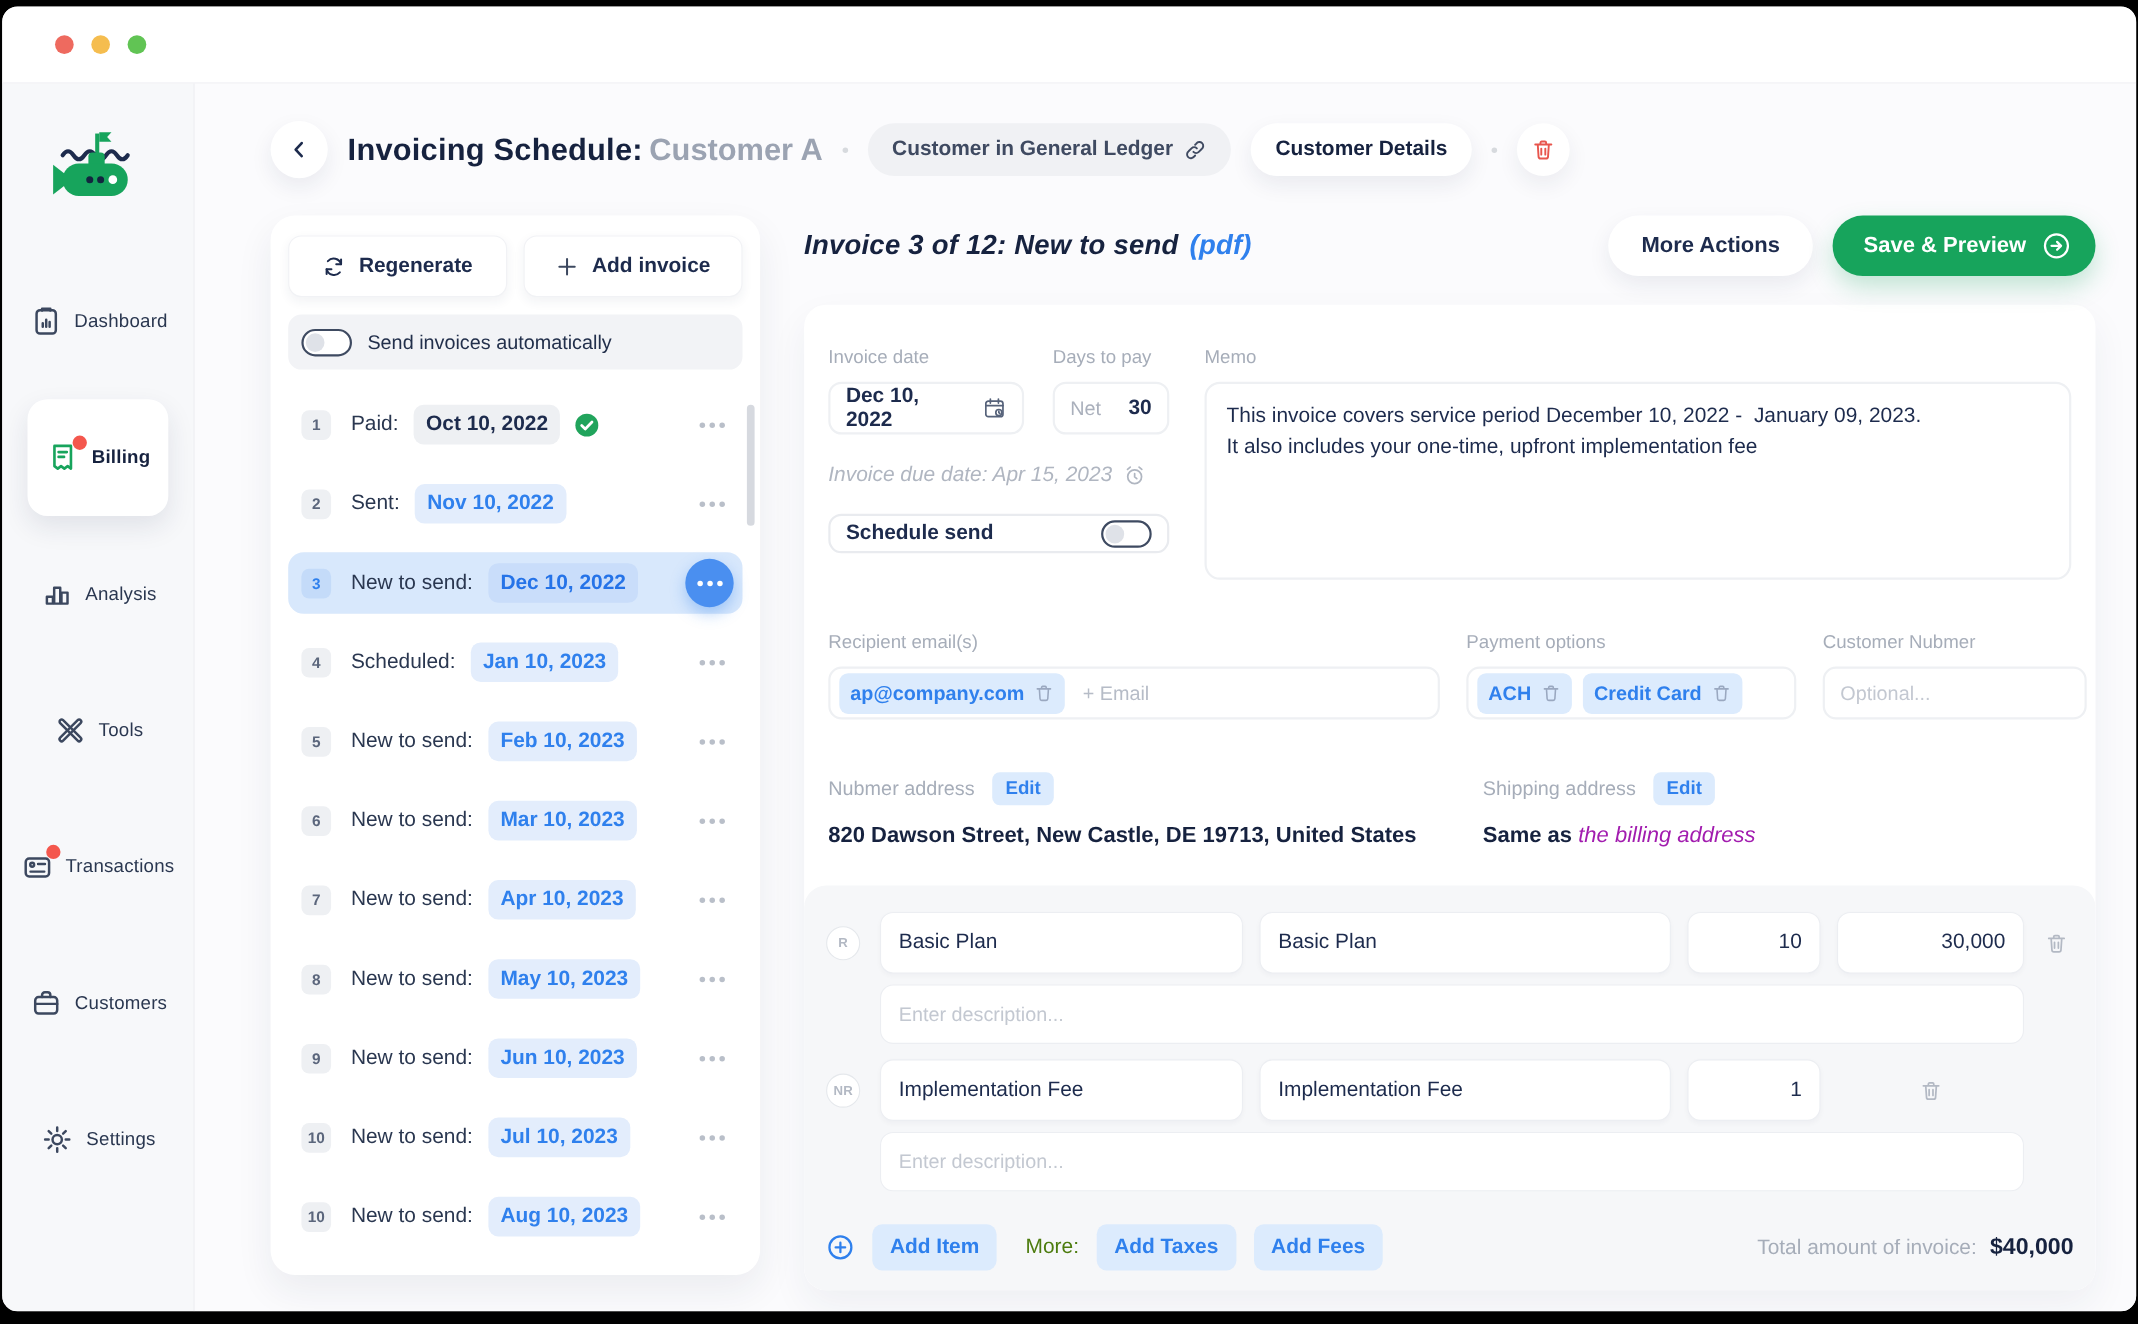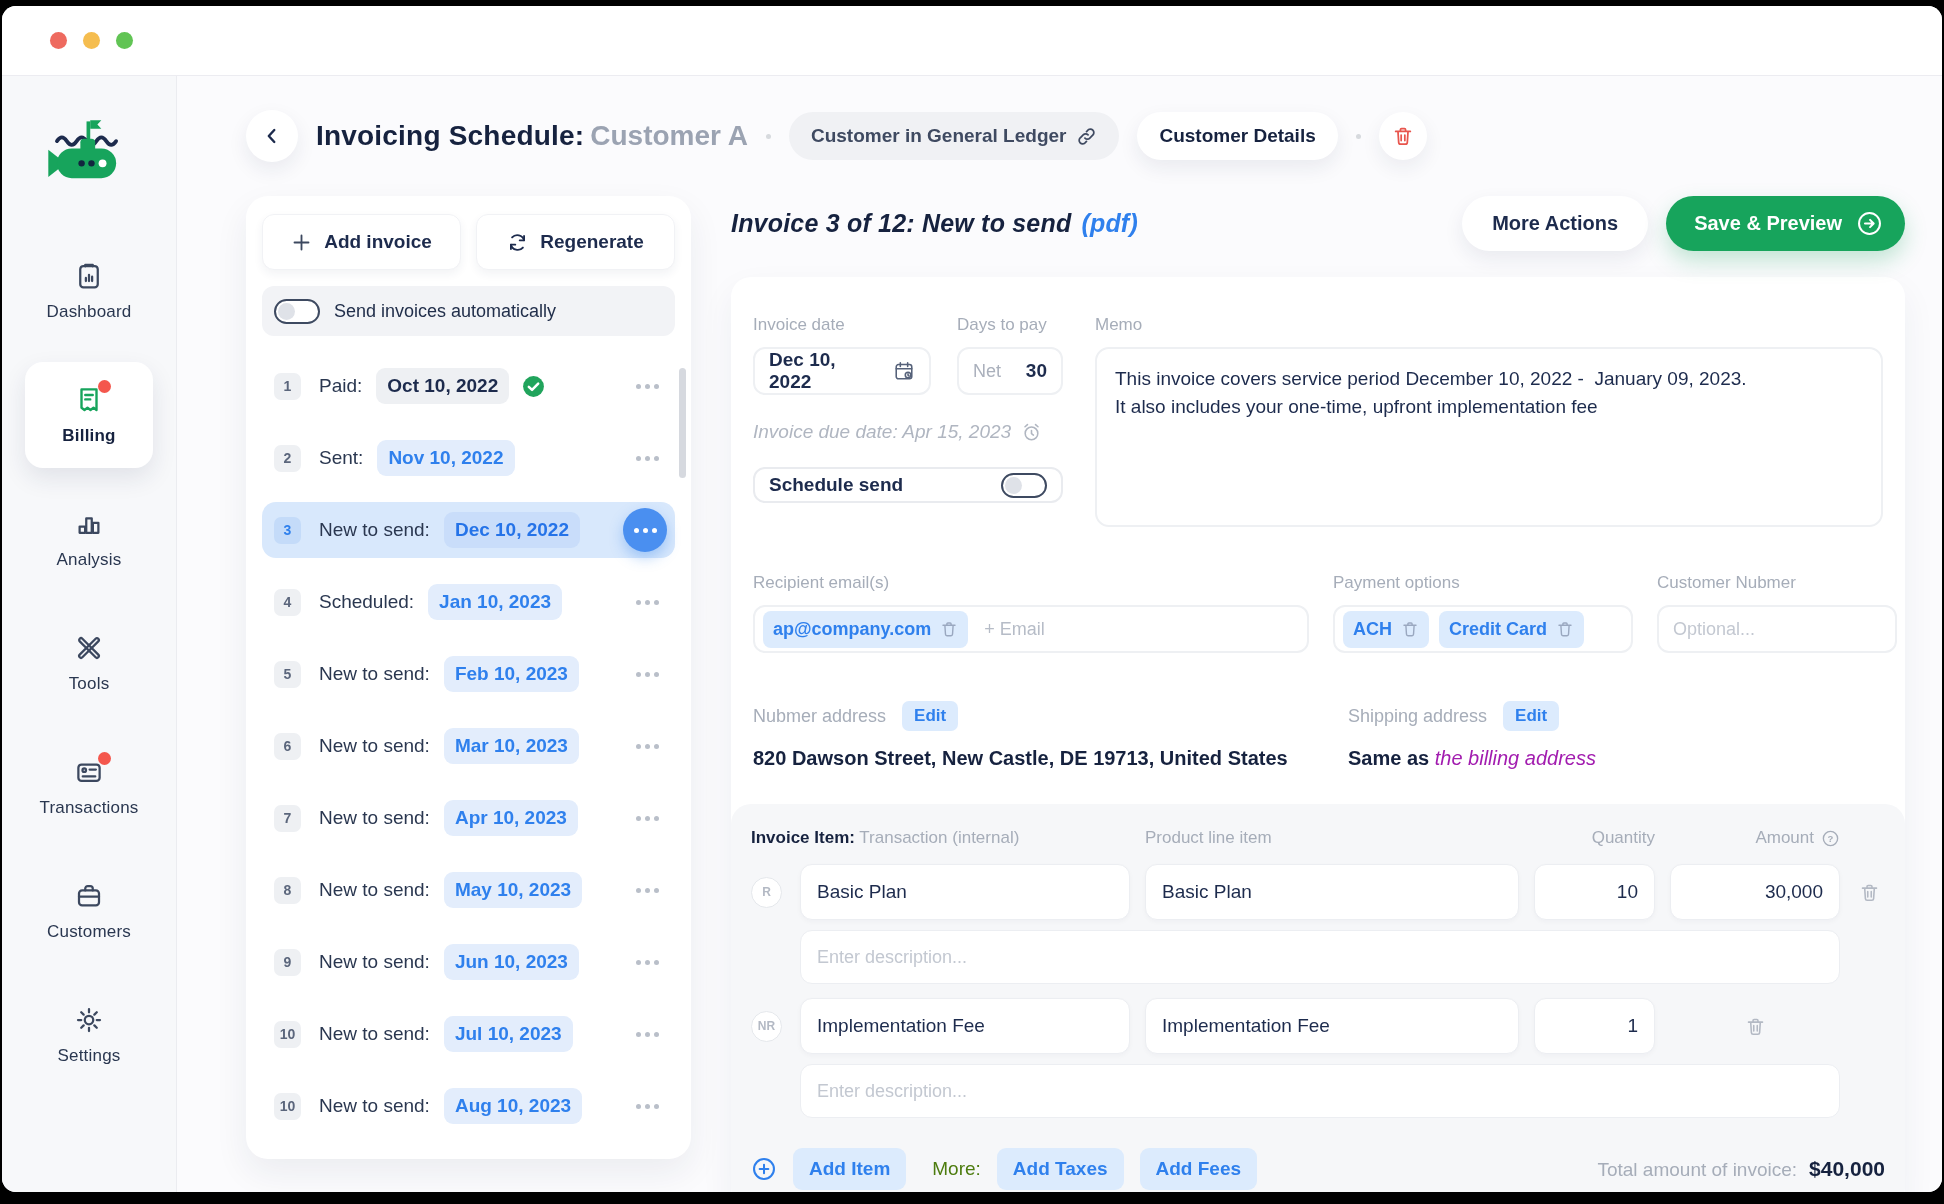--- a/index.html
+++ b/index.html
@@ -8,21 +8,21 @@
   .titlebar { height:70px; background:#fff; border-bottom:1px solid #ececf1; display:flex; align-items:center; padding-left:48px; gap:16px; }
   .tl { width:17px; height:17px; border-radius:50%; display:inline-block; }
   .tl.red{ background:#ee6a5f; } .tl.yellow{ background:#f5bd4f; } .tl.green{ background:#61c454; }
 
   .app-body { position:absolute; top:70px; left:0; right:0; bottom:0; display:flex; }
 
   
   .sidebar { width:175px; background:#f7f8fa; border-right:1px solid #ebecf0; flex-shrink:0; display:flex; flex-direction:column; align-items:center; }
   .logo { margin-top:38px; margin-bottom:46px; }
   .nav { display:flex; flex-direction:column; align-items:center; width:100%; }
-  .nav-item { width:128px; height:106px; display:flex; flex-direction:column; align-items:center; justify-content:center; gap:10px; margin-bottom:18px; border-radius:18px; cursor:pointer; color:#3c485f; }
+  .nav-item { width:128px; height:106px; display:flex; flex-direction:row; align-items:center; justify-content:center; gap:10px; margin-bottom:18px; border-radius:18px; cursor:pointer; color:#3c485f; }
   .nav-item .nav-label { font-size:17px; color:#2a3750; letter-spacing:.2px; }
   .nav-item.active { background:#fff; box-shadow:0 10px 24px rgba(30,43,77,.10); }
   .nav-item.active .nav-label { font-weight:800; color:#16223f; }
   .icon-wrap { position:relative; width:32px; height:32px; display:flex; align-items:center; justify-content:center; }
   .badge-dot { position:absolute; top:-4px; right:-6px; width:13px; height:13px; border-radius:50%; background:#f4574d; }
 
   
   .main { flex:1; background:#fbfbfd; position:relative; overflow:hidden; }
   .page-header { display:flex; align-items:center; margin:34px 37px 0 69px; gap:18px; }
   .back-btn { width:52px; height:52px; border-radius:50%; background:#fff; box-shadow:0 8px 20px rgba(30,43,77,.08); display:flex; align-items:center; justify-content:center; cursor:pointer; flex-shrink:0; }
@@ -264,32 +264,32 @@
             <path d="M4 7h16M9.2 7V5.2A1.2 1.2 0 0110.4 4h3.2a1.2 1.2 0 011.2 1.2V7M6.5 7l.8 12a2 2 0 002 1.9h5.4a2 2 0 002-1.9l.8-12M10 11v6M14 11v6"></path>
           </svg>
         </div>
       </div>
 
       <div class="content">
 
         <section class="schedule-panel">
           <div class="panel-btn-row">
             <div class="panel-btn">
-              <svg width="21" height="21" viewBox="0 0 24 24" fill="none" stroke="#3c485f" stroke-width="2.1" stroke-linecap="round">
-                  <path d="M12 4v16M4 12h16"></path>
-                </svg>
-              <span>Add invoice</span>
-            </div>
-            <div class="panel-btn">
               <svg width="21" height="21" viewBox="0 0 24 24" fill="none" stroke="#1d2b4d" stroke-width="2.1" stroke-linecap="round" stroke-linejoin="round">
                 <path d="M19.5 9.5A8 8 0 005.8 6.2M4.5 14.5a8 8 0 0013.7 3.3"></path>
                 <polyline points="19.5 4.5 19.5 9.5 14.5 9.5"></polyline>
                 <polyline points="4.5 19.5 4.5 14.5 9.5 14.5"></polyline>
               </svg>
               <span>Regenerate</span>
+            </div>
+            <div class="panel-btn">
+              <svg width="21" height="21" viewBox="0 0 24 24" fill="none" stroke="#3c485f" stroke-width="2.1" stroke-linecap="round">
+                  <path d="M12 4v16M4 12h16"></path>
+                </svg>
+              <span>Add invoice</span>
             </div>
           </div>
 
           <div class="auto-send">
             <div class="toggle">
                 <span class="knob"></span>
               </div>
             <span class="auto-send-label">Send invoices automatically</span>
           </div>
 
@@ -541,33 +541,20 @@
                   </div>
                   <div class="addr-value">
                     <span>Same as</span>
                     <span class="addr-same">the billing address</span>
                   </div>
                 </div>
               </div>
             </div>
 
             <div class="items-card">
-              <div class="items-grid items-head">
-                <span class="ih" style="grid-column:1/3;"><span class="strong">Invoice Item:</span> <span>Transaction (internal)</span></span>
-                <span class="ih">Product line item</span>
-                <span class="ih right">Quantity</span>
-                <span class="ih amount">
-                  <span>Amount</span>
-                  <svg width="19" height="19" viewBox="0 0 24 24" fill="none">
-                      <circle cx="12" cy="12" r="9" stroke="#a6adb9" stroke-width="1.7"></circle>
-                      <text x="12" y="16" text-anchor="middle" font-size="12" font-weight="bold" fill="#a6adb9" font-family="Liberation Sans, sans-serif">?</text>
-                    </svg>
-                </span>
-                <span></span>
-              </div>
 
               <div class="items-grid">
                 <span class="item-badge">R</span>
                 <input class="item-input" value="Basic Plan" style="">
                 <input class="item-input" value="Basic Plan" style="">
                 <input class="item-input num" value="10" style="">
                 <input class="item-input num" value="30,000" style="">
                 <span class="trash-btn">
                   <svg width="21" height="21" viewBox="0 0 24 24" fill="none" stroke="#b3b9c4" stroke-width="1.8" stroke-linecap="round" stroke-linejoin="round">
                     <path d="M4 7h16M9.2 7V5.2A1.2 1.2 0 0110.4 4h3.2a1.2 1.2 0 011.2 1.2V7M6.5 7l.8 12a2 2 0 002 1.9h5.4a2 2 0 002-1.9l.8-12M10 11v6M14 11v6"></path>

